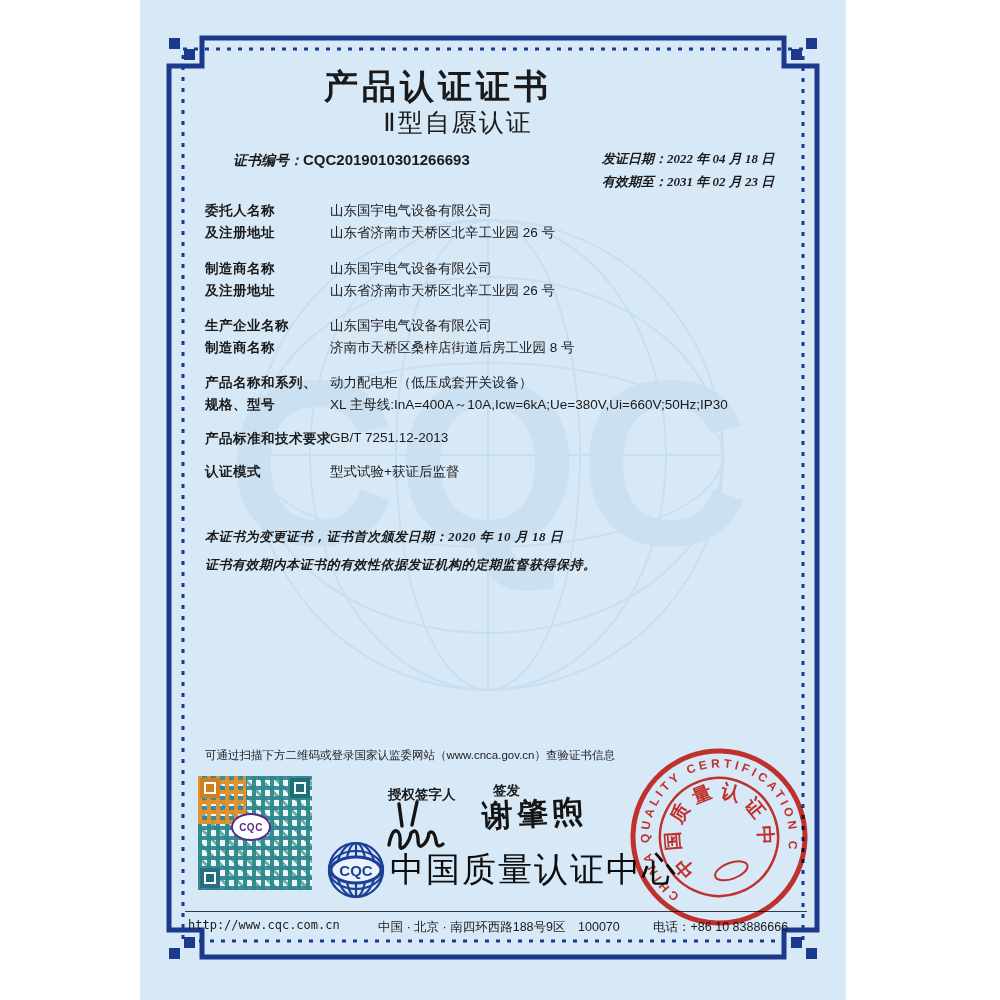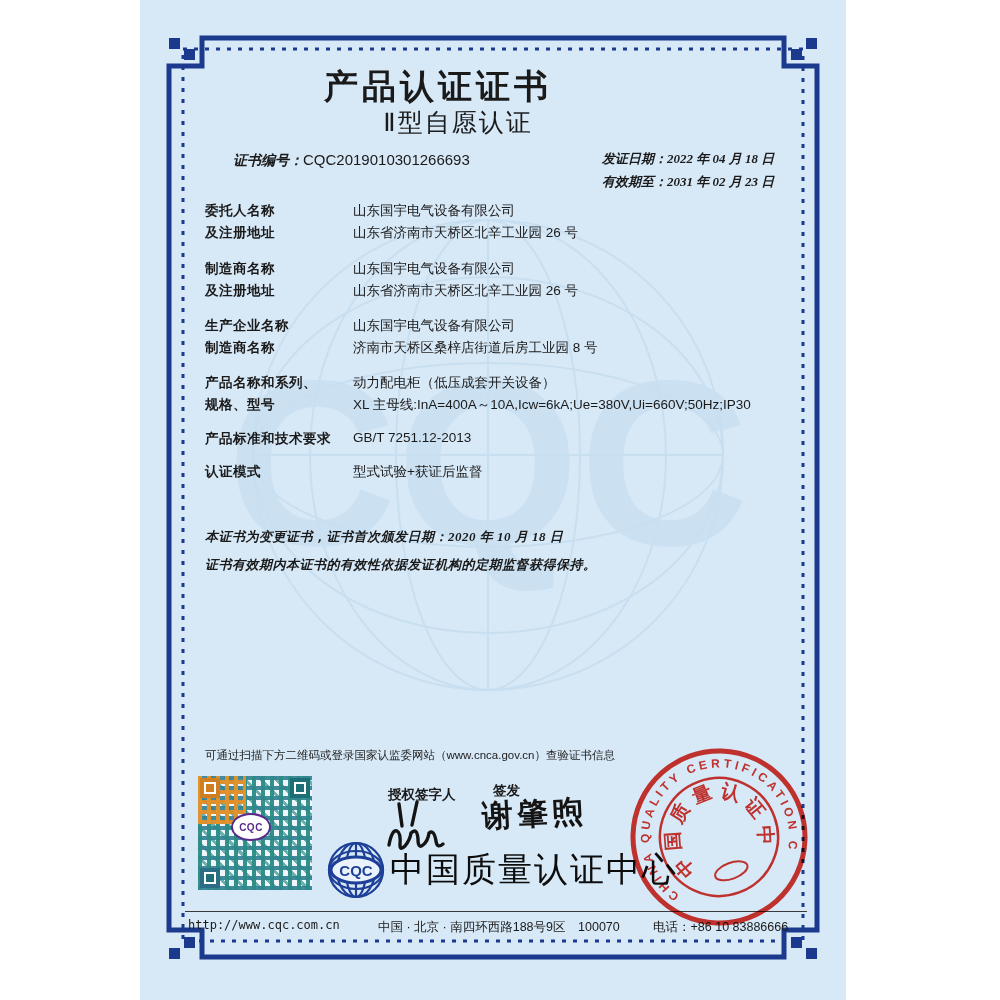--- a/index.html
+++ b/index.html
@@ -11,27 +11,27 @@
   .abs{position:absolute;}
 
   
   .title{left:0;width:596px;top:64px;text-align:center;font-size:34px;font-weight:800;letter-spacing:4px;}
   .subtitle{left:0;width:636px;top:106px;text-align:center;font-size:25px;font-weight:500;letter-spacing:2px;
             font-family:"Liberation Serif",serif;}
 
   
   .kai{font-family:"Liberation Serif",serif;font-weight:700;font-style:italic;}
   .certline{left:93px;top:151px;font-size:14px;}
-  .certline .num{font-style:normal;font-family:"Liberation Sans",sans-serif;font-weight:400;font-size:15px;text-align:right;}
+  .certline .num{font-style:normal;font-family:"Liberation Sans",sans-serif;font-weight:700;font-size:15px;text-align:right;}
   .dateline1{left:462px;top:150px;font-size:13px;}
   .dateline2{left:462px;top:173px;font-size:13px;}
 
   
   .flabel{left:65px;font-size:13.5px;font-weight:700;letter-spacing:.5px;}
-  .fvalue{left:190px;font-size:13.5px;margin-left:23px;}
+  .fvalue{left:190px;font-size:13.5px;}
 
   
   .stmt{left:65px;font-size:13px;letter-spacing:.5px;}
 
   .note{left:65px;top:748px;font-size:11.5px;color:#222;}
 
   
   .qr{left:58px;top:776px;width:114px;height:114px;background:
       repeating-linear-gradient(90deg,rgba(43,139,133,.95) 0 4px,transparent 4px 9px),
       repeating-linear-gradient(0deg,rgba(47,127,147,.9) 0 4px,transparent 4px 10px),

